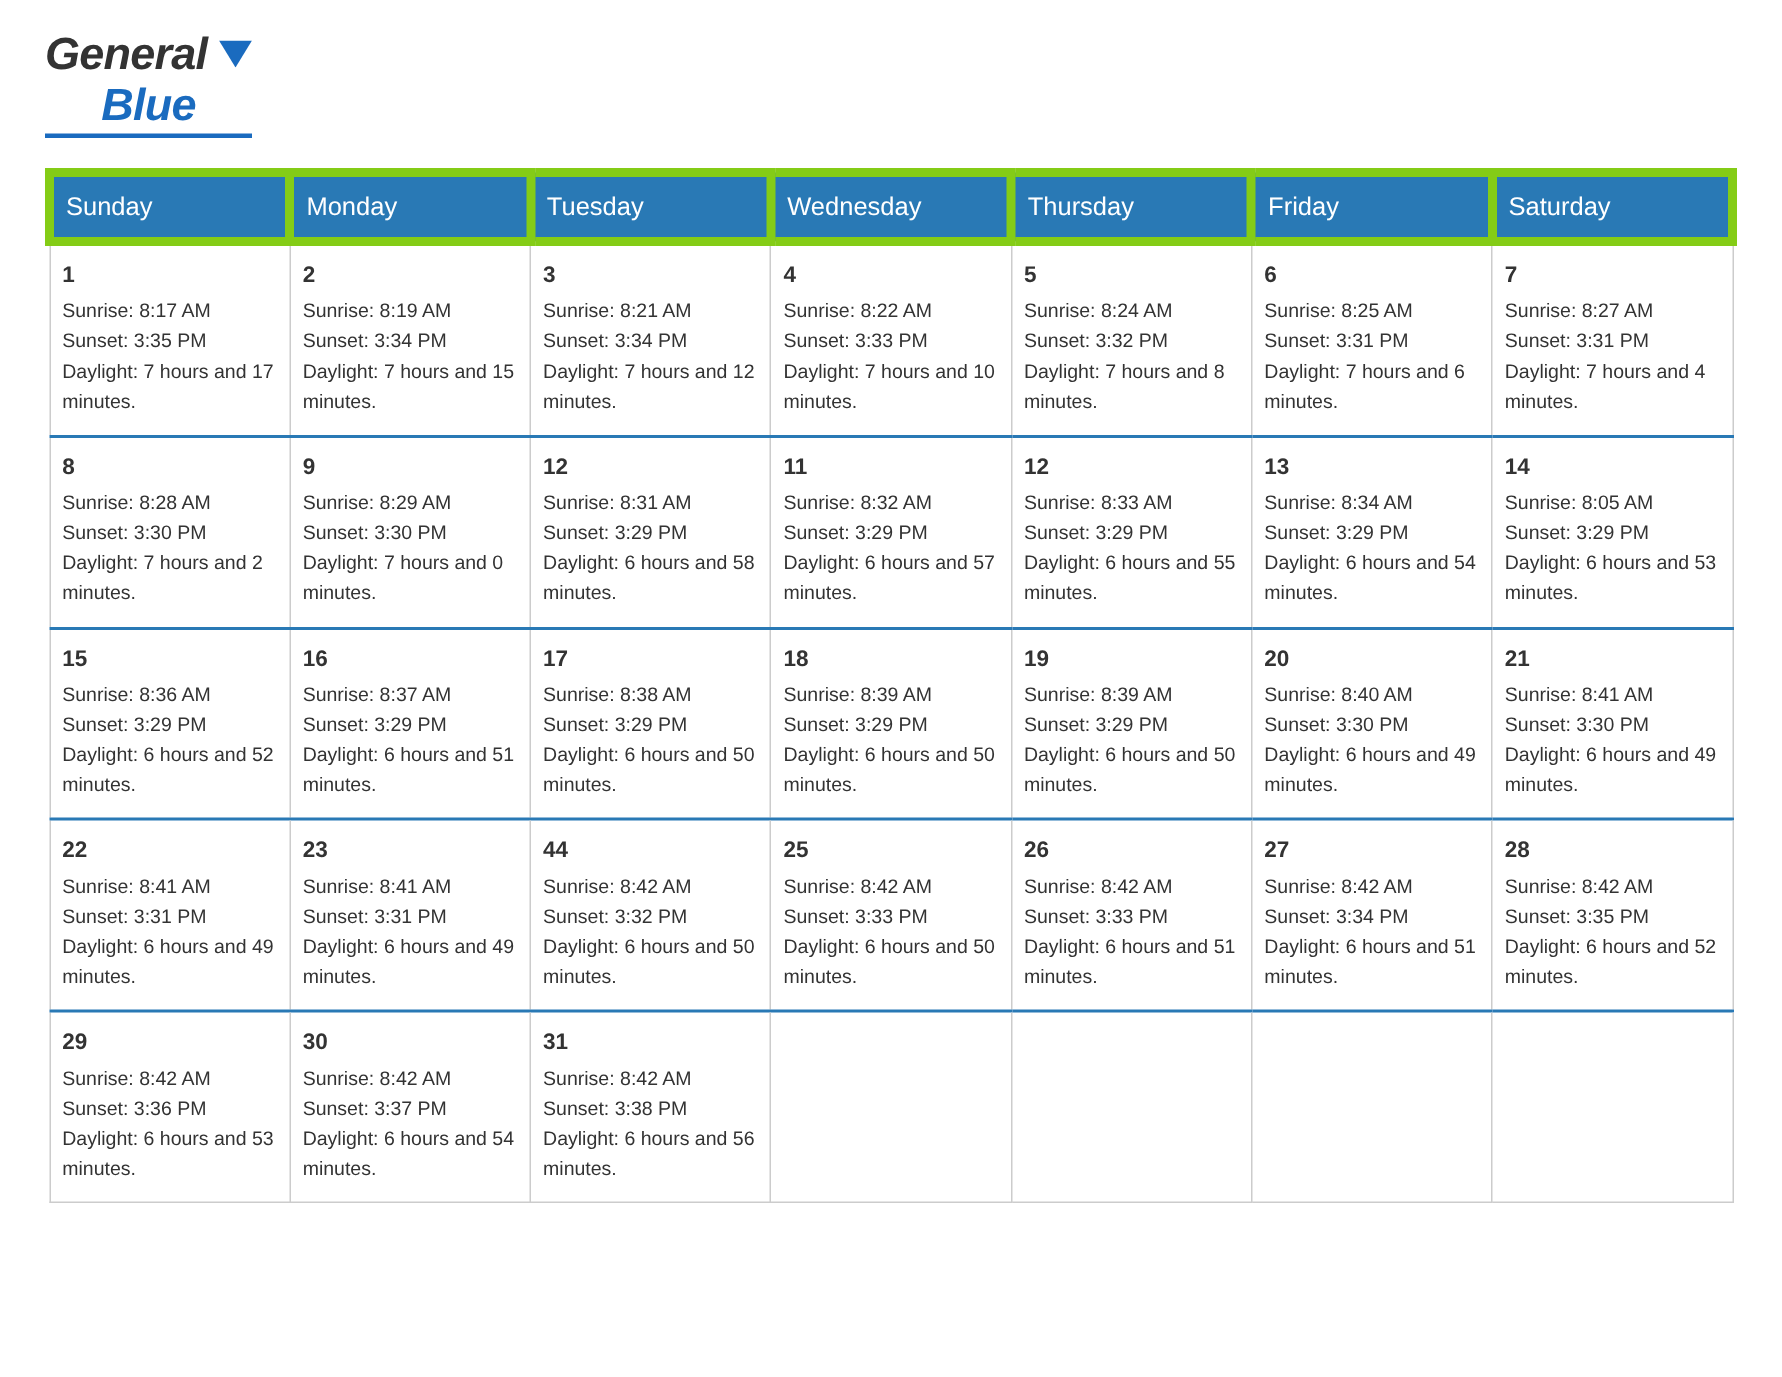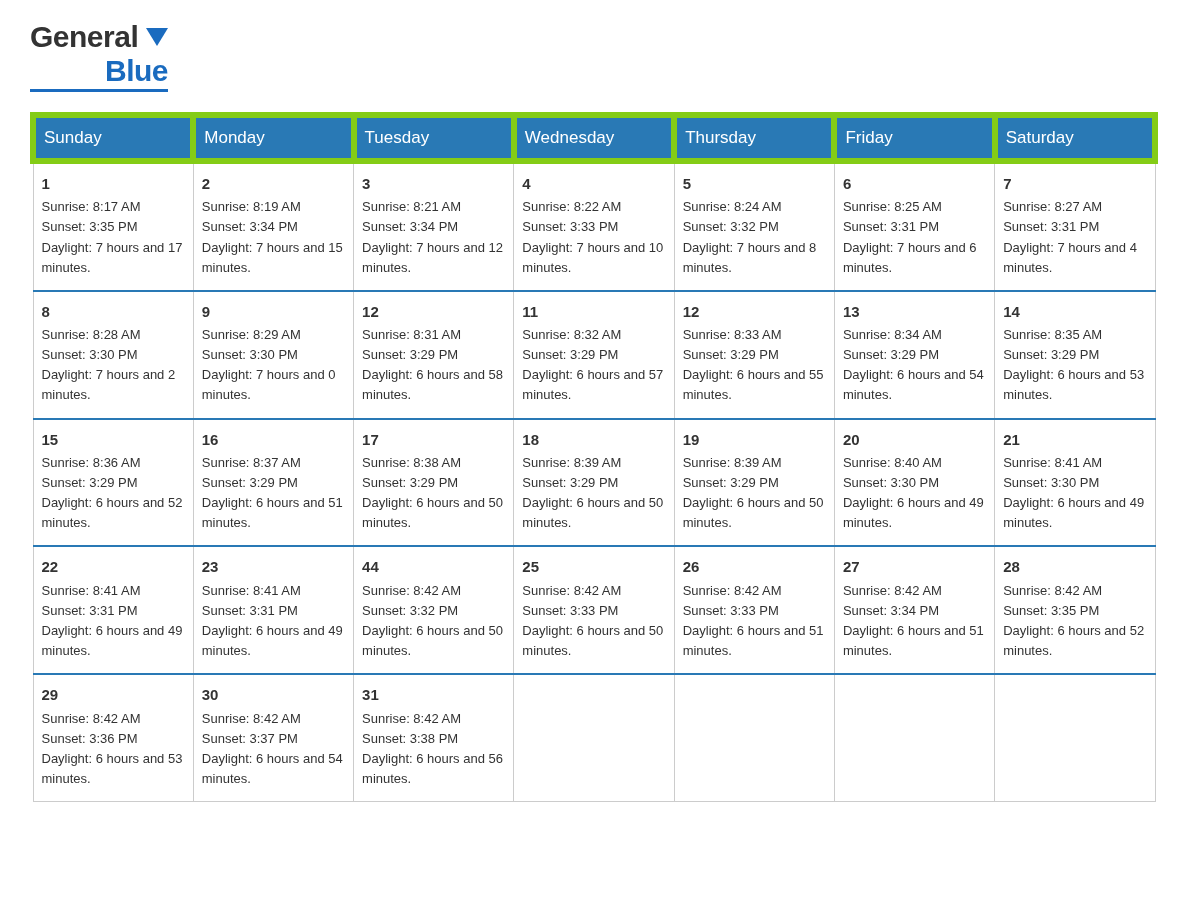--- a/index.html
+++ b/index.html
@@ -12,21 +12,22 @@
     }
     .header {
       display: flex;
       justify-content: space-between;
       align-items: flex-start;
       margin-bottom: 20px;
     }
     .logo {
       display: flex;
       flex-direction: column;
-      align-items: flex-end;
+      align-items: center;
+      font-style: italic;
     }
     .logo-line {
       display: flex;
       align-items: center;
       gap: 2px;
     }
     .title-block {
       text-align: right;
     }
     .month-title {
@@ -127,21 +128,21 @@
         <td><span class="day-num">6</span><span class="day-info">Sunrise: 8:25 AM</span><br><span class="day-info">Sunset: 3:31 PM</span><br><span class="day-info">Daylight: 7 hours and 6 minutes.</span></td>
         <td><span class="day-num">7</span><span class="day-info">Sunrise: 8:27 AM</span><br><span class="day-info">Sunset: 3:31 PM</span><br><span class="day-info">Daylight: 7 hours and 4 minutes.</span></td>
       </tr>
       <tr class="week-row">
         <td><span class="day-num">8</span><span class="day-info">Sunrise: 8:28 AM</span><br><span class="day-info">Sunset: 3:30 PM</span><br><span class="day-info">Daylight: 7 hours and 2 minutes.</span></td>
         <td><span class="day-num">9</span><span class="day-info">Sunrise: 8:29 AM</span><br><span class="day-info">Sunset: 3:30 PM</span><br><span class="day-info">Daylight: 7 hours and 0 minutes.</span></td>
         <td><span class="day-num">12</span><span class="day-info">Sunrise: 8:31 AM</span><br><span class="day-info">Sunset: 3:29 PM</span><br><span class="day-info">Daylight: 6 hours and 58 minutes.</span></td>
         <td><span class="day-num">11</span><span class="day-info">Sunrise: 8:32 AM</span><br><span class="day-info">Sunset: 3:29 PM</span><br><span class="day-info">Daylight: 6 hours and 57 minutes.</span></td>
         <td><span class="day-num">12</span><span class="day-info">Sunrise: 8:33 AM</span><br><span class="day-info">Sunset: 3:29 PM</span><br><span class="day-info">Daylight: 6 hours and 55 minutes.</span></td>
         <td><span class="day-num">13</span><span class="day-info">Sunrise: 8:34 AM</span><br><span class="day-info">Sunset: 3:29 PM</span><br><span class="day-info">Daylight: 6 hours and 54 minutes.</span></td>
-        <td><span class="day-num">14</span><span class="day-info">Sunrise: 8:35 AM</span><br><span class="day-info">Sunset: 3:29 PM</span><br><span class="day-info">Daylight: 6 hours and 53 minutes.</span></td>
+        <td><span class="day-num">14</span><span class="day-info">Sunrise: 8:05 AM</span><br><span class="day-info">Sunset: 3:29 PM</span><br><span class="day-info">Daylight: 6 hours and 53 minutes.</span></td>
       </tr>
       <tr class="week-row">
         <td><span class="day-num">15</span><span class="day-info">Sunrise: 8:36 AM</span><br><span class="day-info">Sunset: 3:29 PM</span><br><span class="day-info">Daylight: 6 hours and 52 minutes.</span></td>
         <td><span class="day-num">16</span><span class="day-info">Sunrise: 8:37 AM</span><br><span class="day-info">Sunset: 3:29 PM</span><br><span class="day-info">Daylight: 6 hours and 51 minutes.</span></td>
         <td><span class="day-num">17</span><span class="day-info">Sunrise: 8:38 AM</span><br><span class="day-info">Sunset: 3:29 PM</span><br><span class="day-info">Daylight: 6 hours and 50 minutes.</span></td>
         <td><span class="day-num">18</span><span class="day-info">Sunrise: 8:39 AM</span><br><span class="day-info">Sunset: 3:29 PM</span><br><span class="day-info">Daylight: 6 hours and 50 minutes.</span></td>
         <td><span class="day-num">19</span><span class="day-info">Sunrise: 8:39 AM</span><br><span class="day-info">Sunset: 3:29 PM</span><br><span class="day-info">Daylight: 6 hours and 50 minutes.</span></td>
         <td><span class="day-num">20</span><span class="day-info">Sunrise: 8:40 AM</span><br><span class="day-info">Sunset: 3:30 PM</span><br><span class="day-info">Daylight: 6 hours and 49 minutes.</span></td>
         <td><span class="day-num">21</span><span class="day-info">Sunrise: 8:41 AM</span><br><span class="day-info">Sunset: 3:30 PM</span><br><span class="day-info">Daylight: 6 hours and 49 minutes.</span></td>
       </tr>

